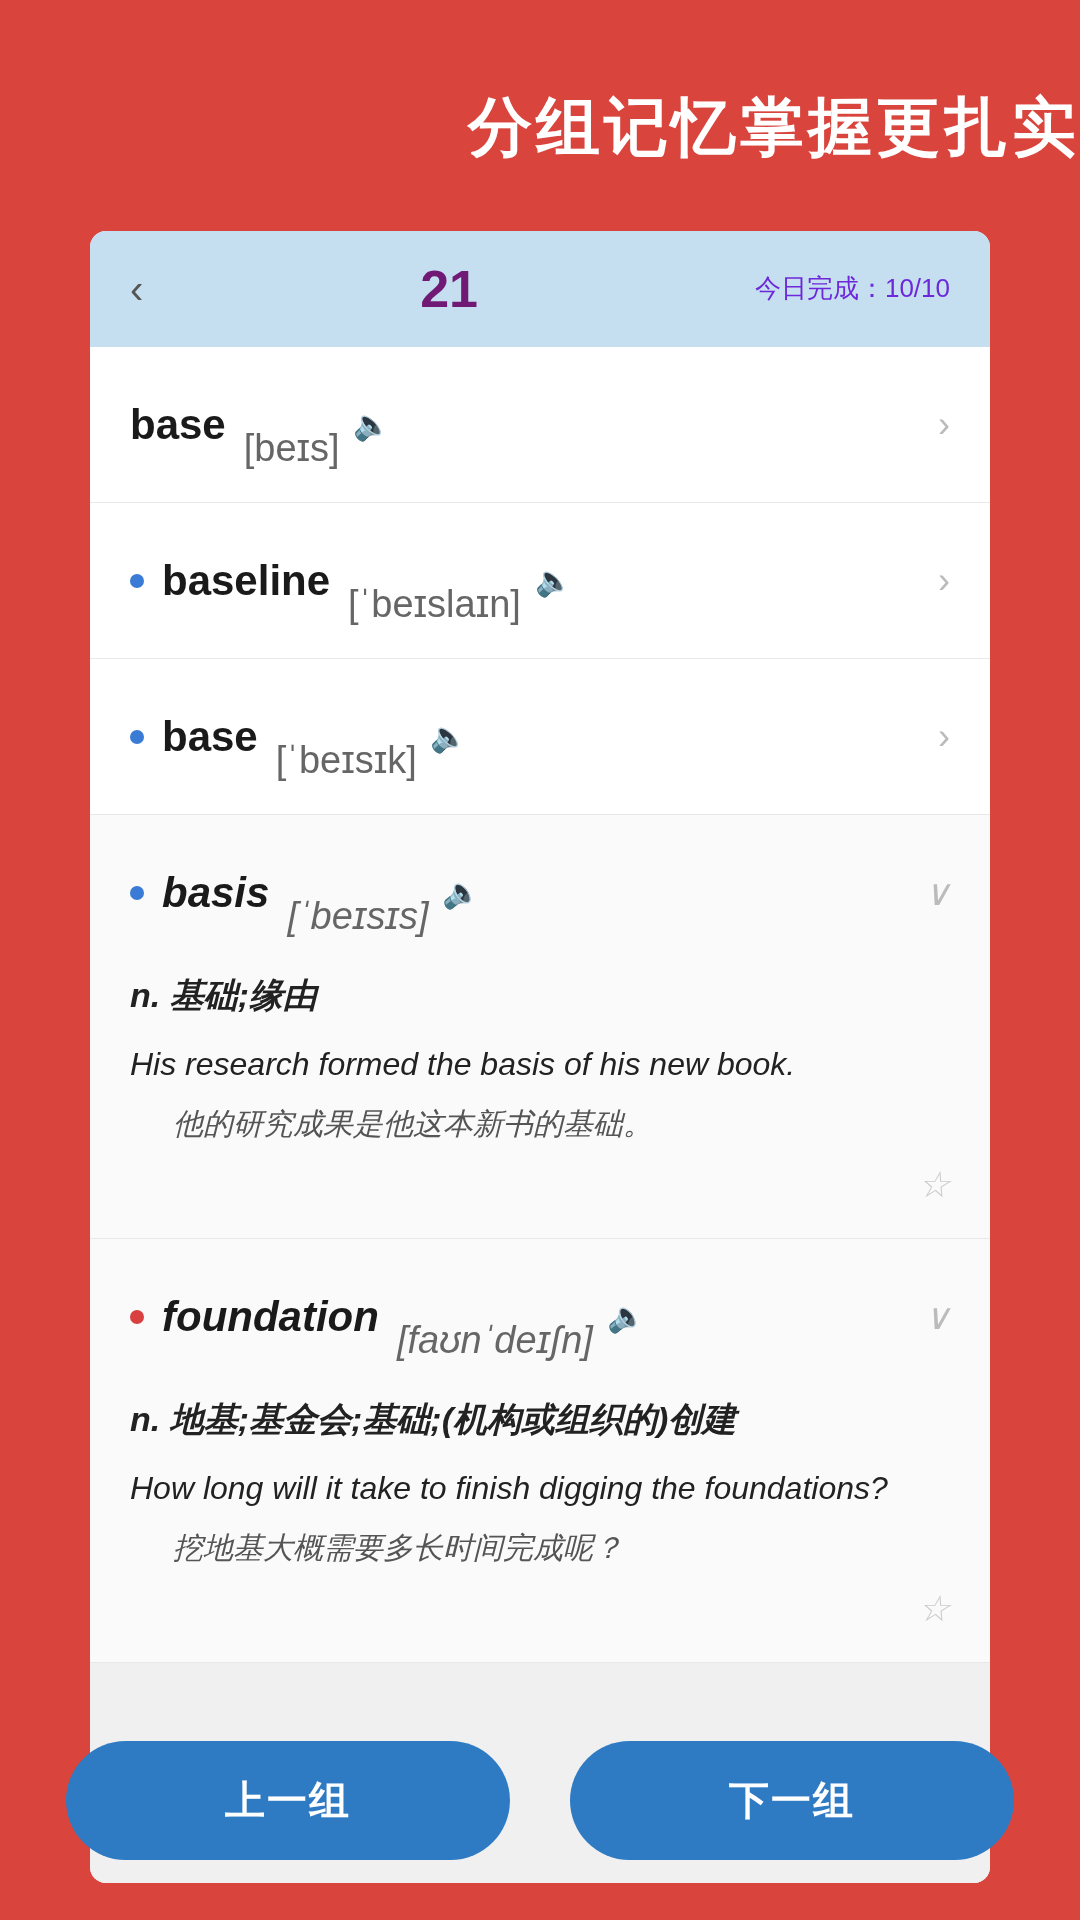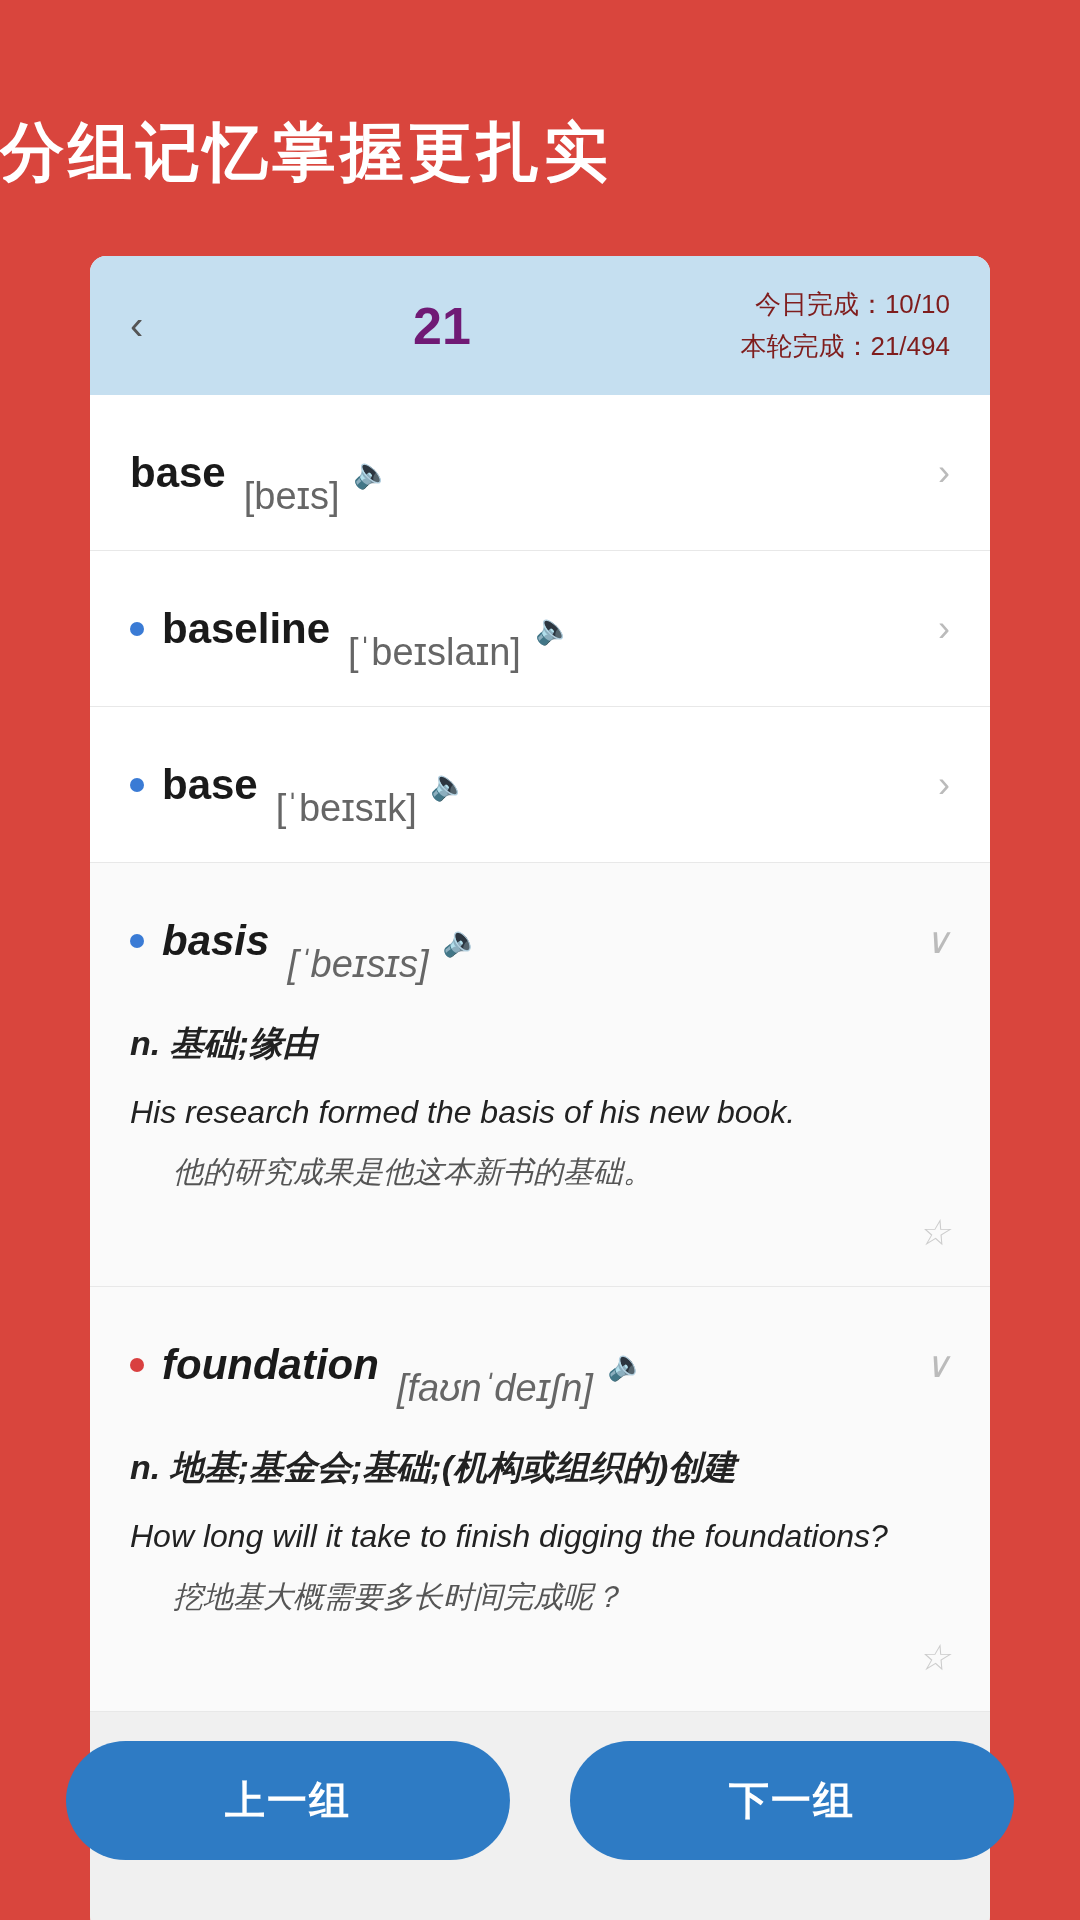--- a/index.html
+++ b/index.html
@@ -7,28 +7,27 @@
     body {
       width: 1080px;
       height: 1920px;
       background-color: #d9453d;
       font-family: -apple-system, 'PingFang SC', 'Microsoft YaHei', sans-serif;
       overflow: hidden;
       position: relative;
     }
 
     .page-title {
-      text-align: left;
+      text-align: right;
       color: white;
       font-size: 64px;
       font-weight: 600;
       padding-top: 84px;
       padding-bottom: 60px;
       letter-spacing: 4px;
-      margin-top: 25px;
     }
 
     .card-container {
       background: #eaf3fb;
       margin: 0 90px;
       border-radius: 16px;
       overflow: hidden;
     }
 
     .card-header {
@@ -45,23 +44,23 @@
       cursor: pointer;
     }
 
     .card-header .page-num {
       font-size: 52px;
       font-weight: 700;
       color: #701a75;
     }
 
     .card-header .progress-info {
-      text-align: right;
+      text-align: center;
       font-size: 26px;
-      color: #7f1d1d;
+      color: #6d28d9;
       line-height: 1.6;
     }
 
     .word-list {
       background: #fca5a5;
     }
 
     .word-row {
       border-bottom: 1px solid #e8e8e8;
       background: white;
@@ -199,23 +198,20 @@
 
 <div class="card-container">
 
   <div class="card-header">
     <span class="back-btn">‹</span>
     <span class="page-num">21</span>
     <div class="progress-info">
       <div>
         <span>今日完成：</span><span>10/10</span>
       </div>
-      <div>
-        <span>本轮完成：</span><span>21/494</span>
-      </div>
     </div>
   </div>
 
   <div class="word-list">
 
     <div class="word-row word-row-base">
       <div class="word-row-header">
         <span class="word-text">base</span>
         <span class="word-phonetic">[beɪs]</span>
         <span class="speaker-icon">🔈</span>

